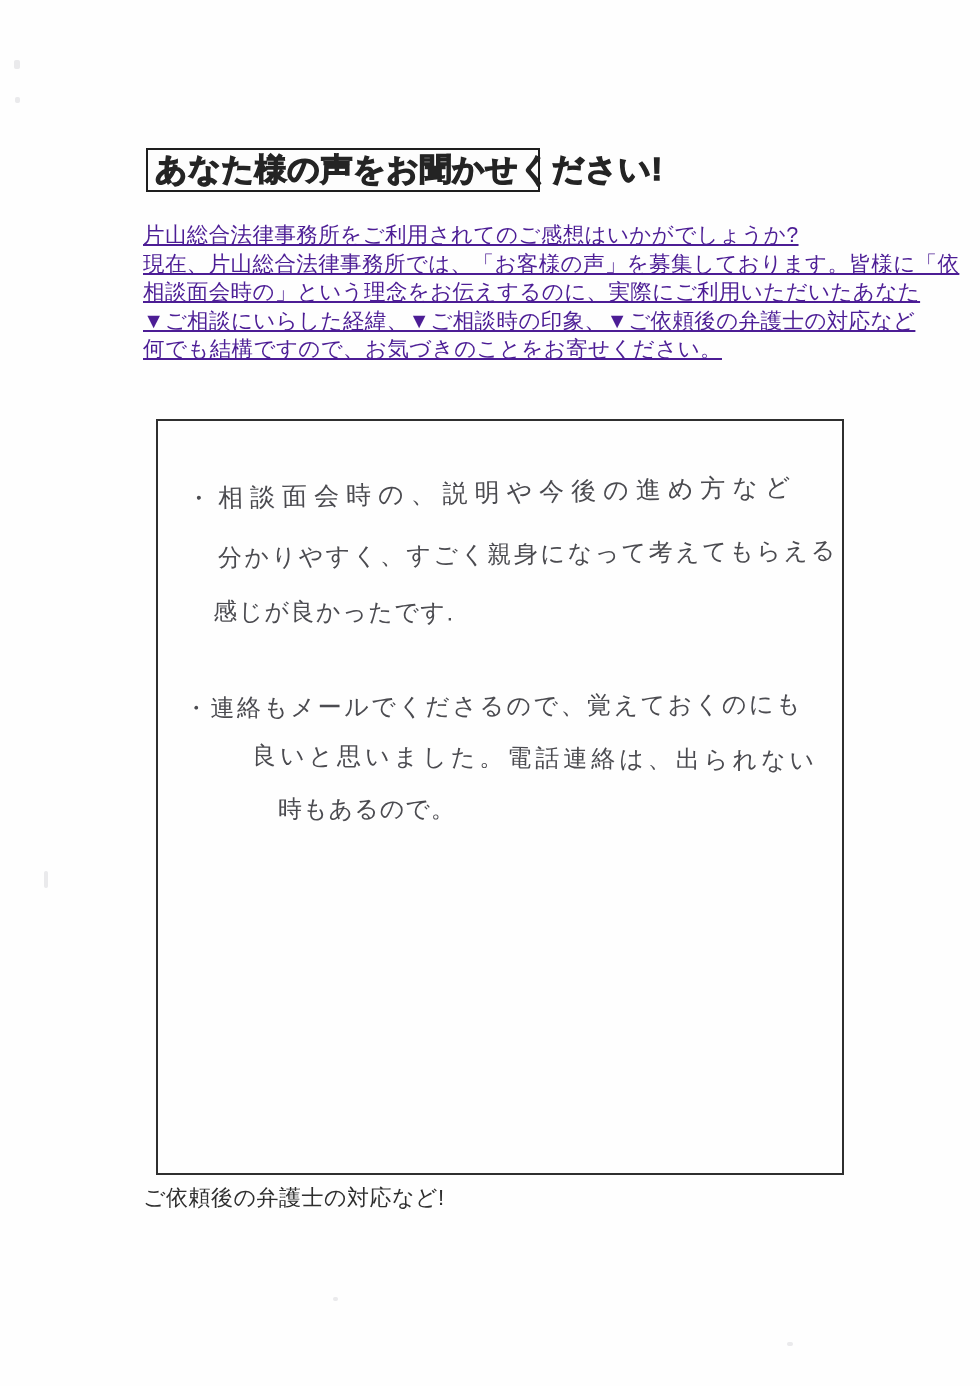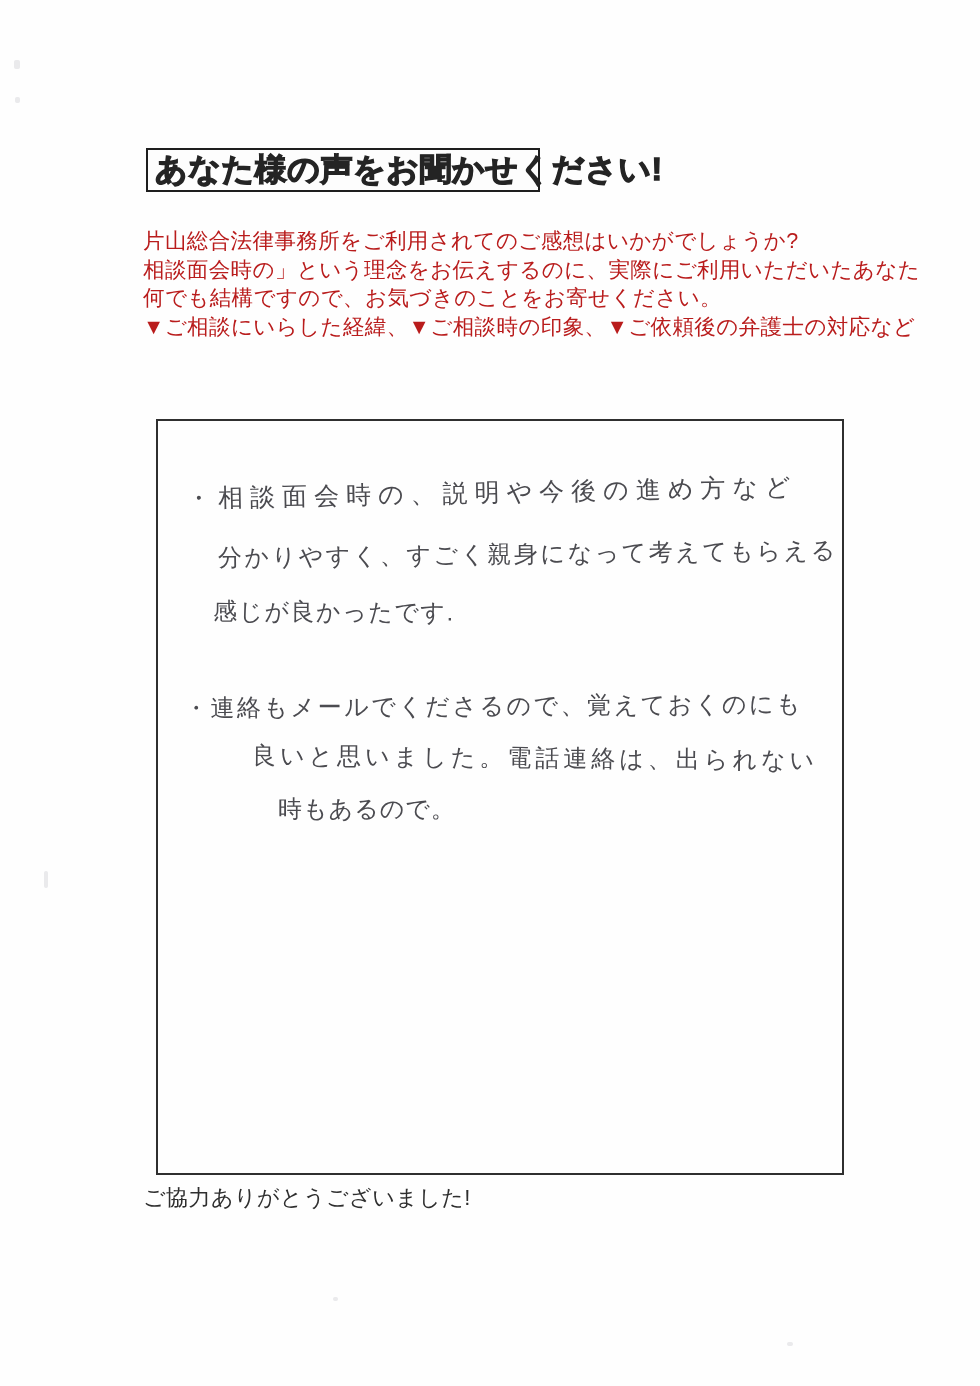--- a/index.html
+++ b/index.html
@@ -37,23 +37,24 @@
     letter-spacing: 0.5px;
     -webkit-text-stroke: 1.3px #242424;
     transform: scaleY(0.98);
     white-space: nowrap;
   }
 
   
   .intro {
     position: absolute;
     left: 143px;
-    top: 227px;
+    top: 221px;
     width: 725px;
-    color: #b91c1c;
+    color: #4c1d95;
+    text-decoration: underline;
   }
   .intro .line {
     font-size: 21.5px;
     line-height: 28.5px;
     letter-spacing: 0.4px;
     white-space: nowrap;
   }
 
   
   .comment-box {
@@ -115,29 +116,30 @@
   <div class="speck speck-c"></div>
   <div class="speck speck-d"></div>
   <div class="speck speck-e"></div>
 
   <div class="title-box">
     <span class="title-text">あなた様の声をお聞かせください!</span>
   </div>
 
   <div class="intro">
     <div class="line">片山総合法律事務所をご利用されてのご感想はいかがでしょうか?</div>
+    <div class="line">現在、片山総合法律事務所では、「お客様の声」を募集しております。皆様に「依</div>
     <div class="line">相談面会時の」という理念をお伝えするのに、実際にご利用いただいたあなた</div>
+    <div class="line">▼ご相談にいらした経緯、▼ご相談時の印象、▼ご依頼後の弁護士の対応など</div>
     <div class="line">何でも結構ですので、お気づきのことをお寄せください。</div>
-    <div class="line">▼ご相談にいらした経緯、▼ご相談時の印象、▼ご依頼後の弁護士の対応など</div>
   </div>
 
   <div class="comment-box"></div>
 
   <div class="hw hw1">・相談面会時の、説明や今後の進め方など</div>
   <div class="hw hw2">分かりやすく、すごく親身になって考えてもらえる</div>
   <div class="hw hw3">感じが良かったです.</div>
   <div class="hw hw4">・連絡もメールでくださるので、覚えておくのにも</div>
   <div class="hw hw5">良いと思いました。電話連絡は、出られない</div>
   <div class="hw hw6">時もあるので。</div>
 
-  <div class="footer-line">ご協力ありがとうございました!</div>
+  <div class="footer-line">ご依頼後の弁護士の対応など!</div>
 
 </div>
 
 </body></html>

